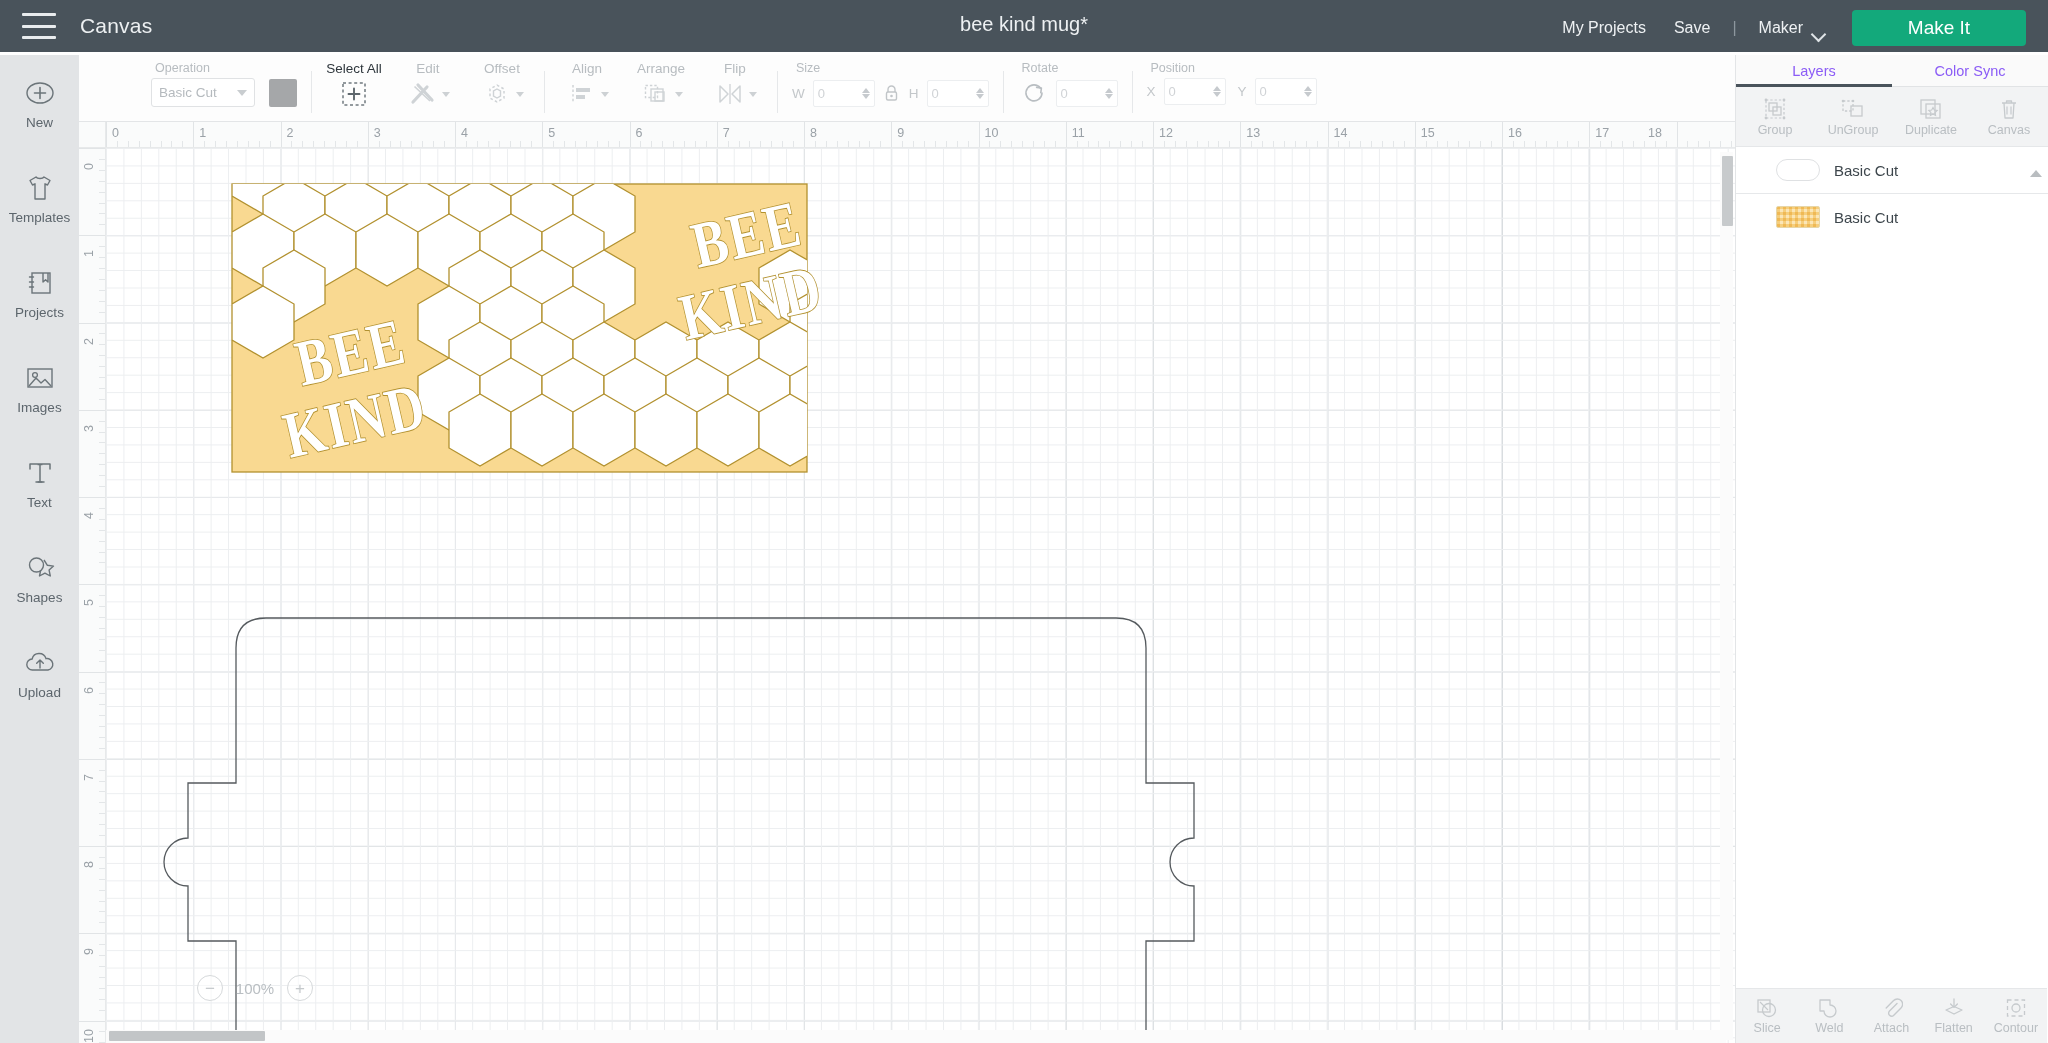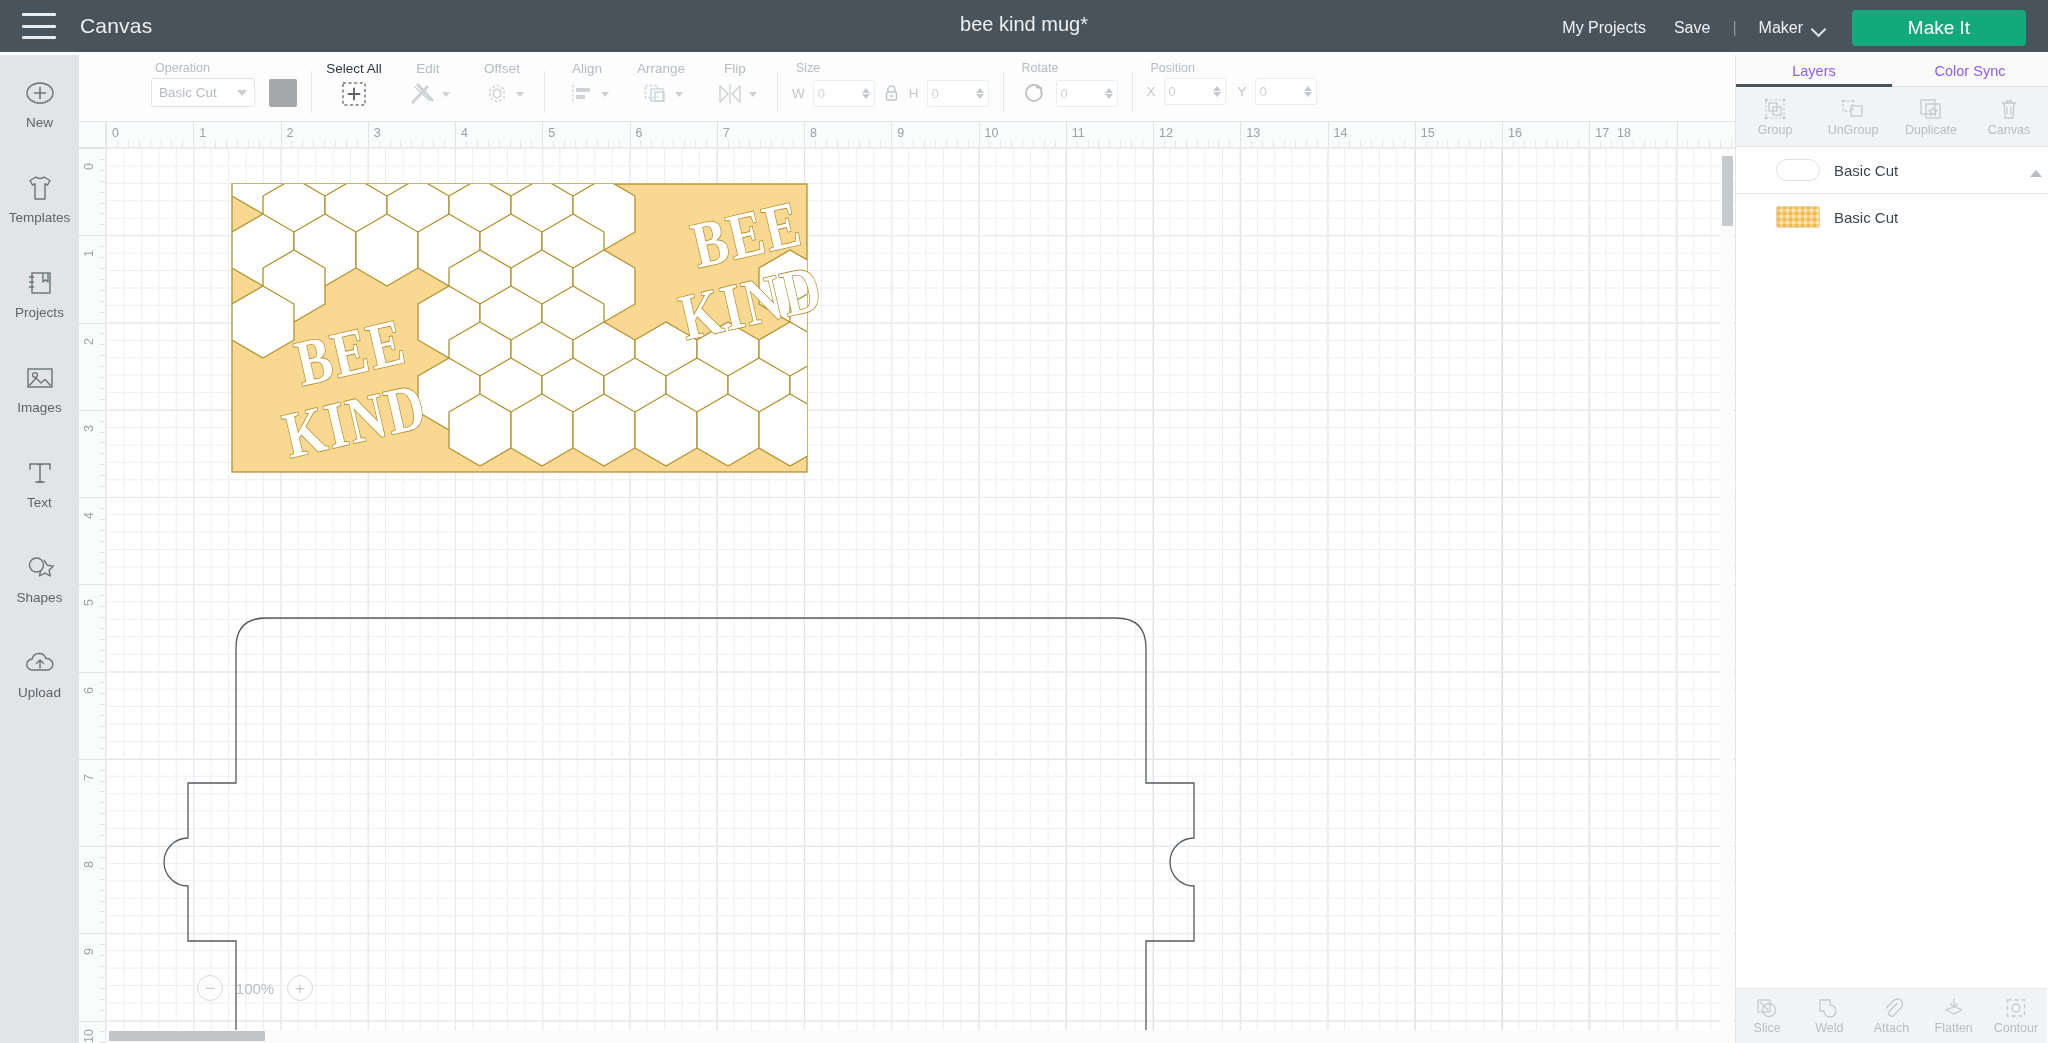--- a/index.html
+++ b/index.html
@@ -20,21 +20,21 @@
     justify-content:space-between; cursor:pointer; }
   .hamburger span{ display:block; height:3px; background:#e9ecee; border-radius:1px; width:100%; }
   .app-title{ color:#edf0f2; font-size:21px; margin-left:24px; letter-spacing:.2px; }
   .doc-title{
     position:absolute; left:50%; transform:translateX(-50%); top:13px;
     color:#edf0f2; font-size:20px; white-space:nowrap;
   }
   .top-right{ position:absolute; right:22px; top:0; height:55px; display:flex; align-items:center; gap:0; }
   .tr-link{ color:#eef1f3; font-size:16px; padding:0 14px; cursor:pointer; white-space:nowrap; }
   .tr-sep{ color:#8d979e; font-size:16px; padding:0 8px; }
-  .tr-machine{ color:#eef1f3; font-size:16px; padding:0 6px 0 14px; cursor:pointer; display:flex; align-items:center; gap:10px;}
+  .tr-machine{ color:#eef1f3; font-size:16px; padding:0 6px 0 14px; cursor:pointer; display:flex; align-items:flex-end; gap:10px;}
   .chev{ width:13px; height:8px; position:relative; display:inline-block;}
   .chev:before{
     content:""; position:absolute; left:0; top:0; width:9px; height:9px;
     border-right:2px solid #dfe4e7; border-bottom:2px solid #dfe4e7;
     transform:rotate(45deg); transform-origin:center;
   }
   .makeit{
     margin-left:20px; background:#13a97b; color:#fff; font-size:19px;
     height:36px; min-width:174px; border-radius:4px; border:none;
     display:flex; align-items:center; justify-content:center; cursor:pointer;
@@ -624,21 +624,21 @@
         <div class="rh-tick" style="left: 1483.25px;"></div>
         <div class="rh-num" style="left: 1489.25px;">17</div>
         <div class="rh-sub" style="left: 1494.16px;"></div>
         <div class="rh-sub" style="left: 1505.06px;"></div>
         <div class="rh-sub" style="left: 1515.97px;"></div>
         <div class="rh-sub" style="left: 1526.88px;"></div>
         <div class="rh-sub" style="left: 1537.78px;"></div>
         <div class="rh-sub" style="left: 1548.69px;"></div>
         <div class="rh-sub" style="left: 1559.59px;"></div>
         <div class="rh-tick" style="left: 1570.5px;"></div>
-        <div class="rh-num" style="left: 1511px;">18</div>
+        <div class="rh-num" style="left: 1542px;">18</div>
         <div class="rh-sub" style="left: 1581.41px;"></div>
         <div class="rh-sub" style="left: 1592.31px;"></div>
         <div class="rh-sub" style="left: 1603.22px;"></div>
         <div class="rh-sub" style="left: 1614.12px;"></div>
         <div class="rh-sub" style="left: 1625.03px;"></div>
       </div>
     <div class="ruler-v" id="rulerV">
         <div class="rv-tick" style="top: 0px;"></div>
         <div class="rv-num" style="top: 22px;">0</div>
         <div class="rv-sub" style="top: 10.9062px;"></div>

